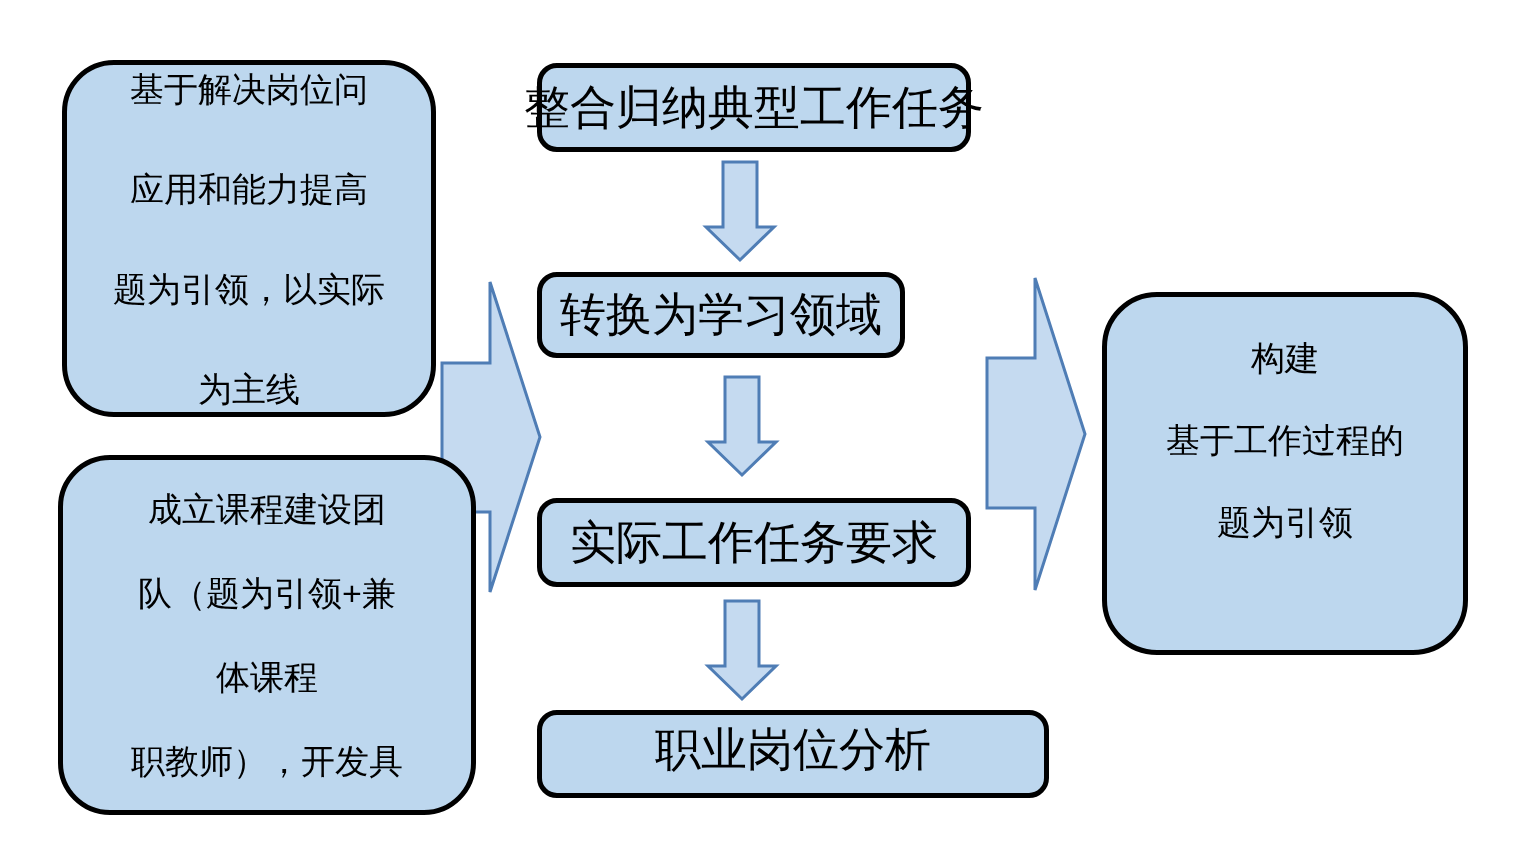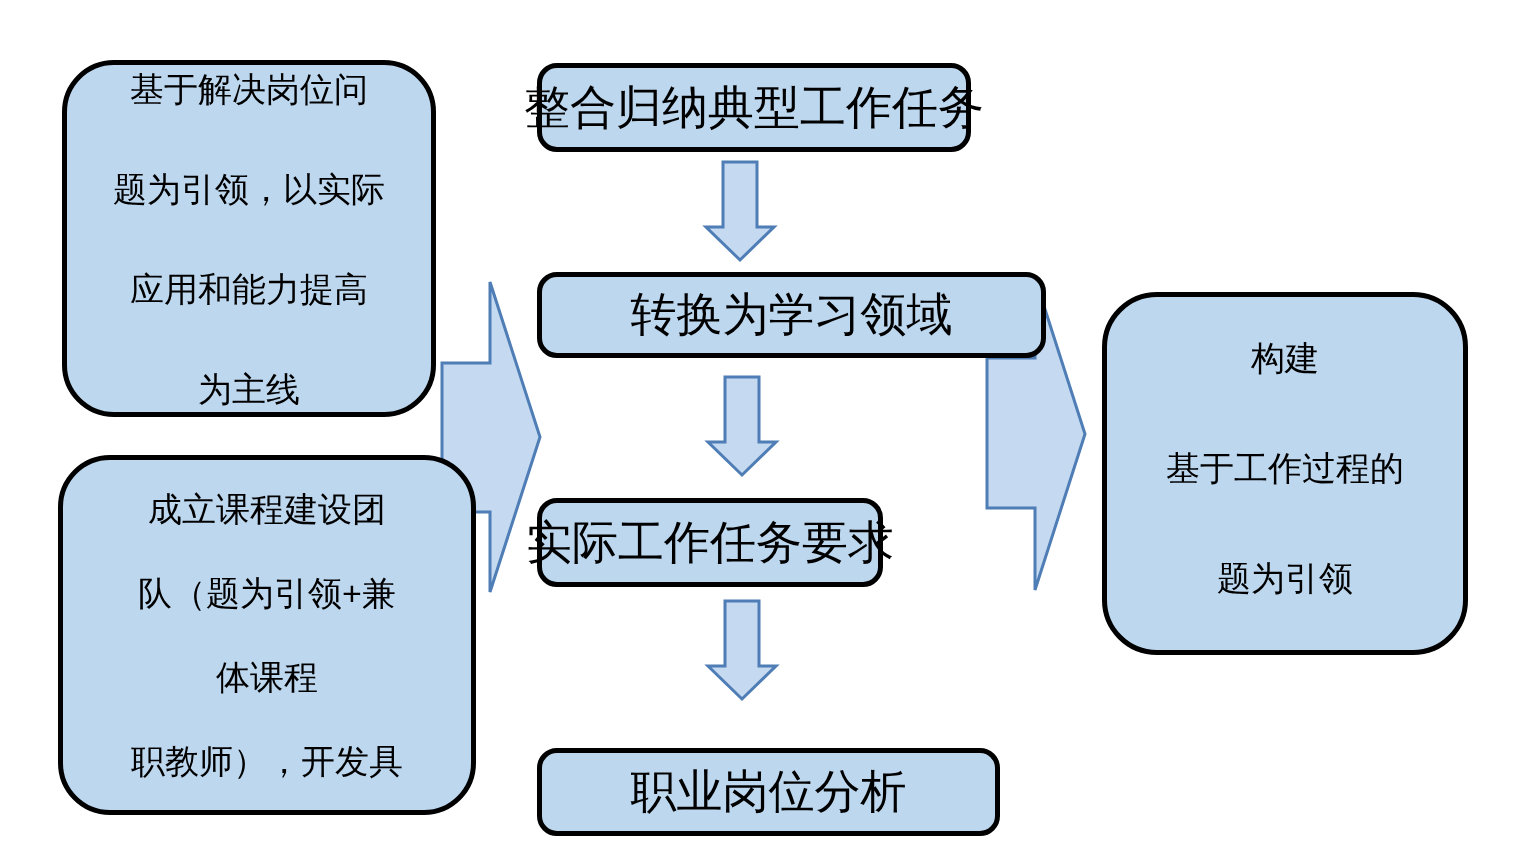--- a/index.html
+++ b/index.html
@@ -49,31 +49,30 @@
     line-height: 1.2;
     white-space: nowrap;
   }
 
   
   #node-principle { left: 62px; top: 60px; width: 374px; height: 357px; gap: 16px; }
   #node-team      { left: 58px; top: 455px; width: 418px; height: 360px; }
 
   
   #node-process-1 { left: 537px; top: 63px;  width: 434px; height: 89px; }
-  #node-process-2 { left: 537px; top: 272px; width: 509px; height: 86px; }
-  #node-process-3 { left: 537px; top: 498px; width: 346px; height: 89px; }
-  #node-process-4 { left: 537px; top: 748px; width: 463px; height: 88px; }
+  #node-process-2 { left: 537px; top: 272px; width: 368px; height: 86px; }
+  #node-process-3 { left: 537px; top: 498px; width: 434px; height: 89px; }
+  #node-process-4 { left: 537px; top: 710px; width: 512px; height: 88px; font-family: Liberation Mono, monospace; }
 
   
   #node-result {
     left: 1102px; top: 292px; width: 366px; height: 363px;
     border-radius: 55px;
     justify-content: flex-start;
     padding-top: 20px;
-    gap: 28px;
   }
   #node-result .line { line-height: 82px; }
 
   .arrow-layer {
     position: absolute;
     left: 0; top: 0;
     width: 1526px; height: 868px;
     pointer-events: none;
   }
   .arrow-layer polygon {
@@ -95,22 +94,22 @@
 
     <polygon points="723,162 757,162 757,227 774,227 740,260 706,227 723,227"></polygon>
 
     <polygon points="725,377 759,377 759,442 776,442 742,475 708,442 725,442"></polygon>
 
     <polygon points="725,601 759,601 759,666 776,666 742,699 708,666 725,666"></polygon>
   </svg>
 
   <div class="node rounded-lg" id="node-principle">
     <span class="line">基于解决岗位问</span>
+    <span class="line">应用和能力提高</span>
     <span class="line">题为引领，以实际</span>
-    <span class="line">应用和能力提高</span>
     <span class="line">为主线</span>
   </div>
 
   <div class="node rounded-lg" id="node-team">
     <span class="line">成立课程建设团</span>
     <span class="line">队（题为引领+兼</span>
     <span class="line">体课程</span>
     <span class="line">职教师），开发具</span>
   </div>
 

